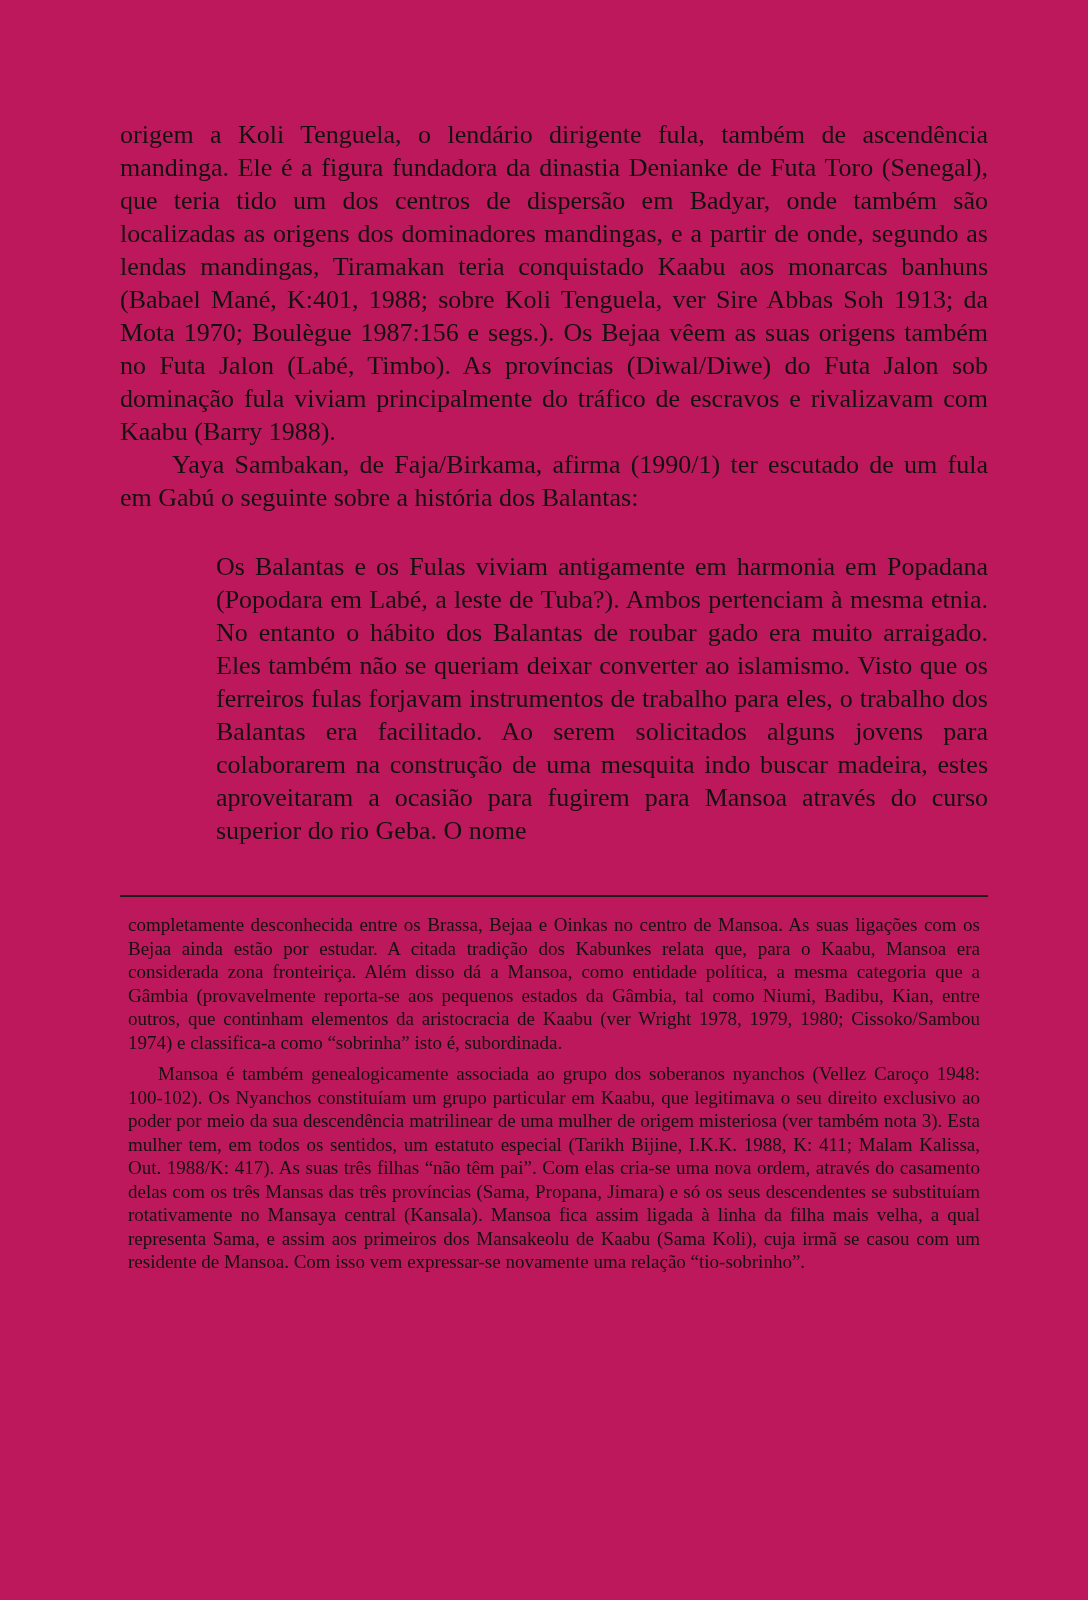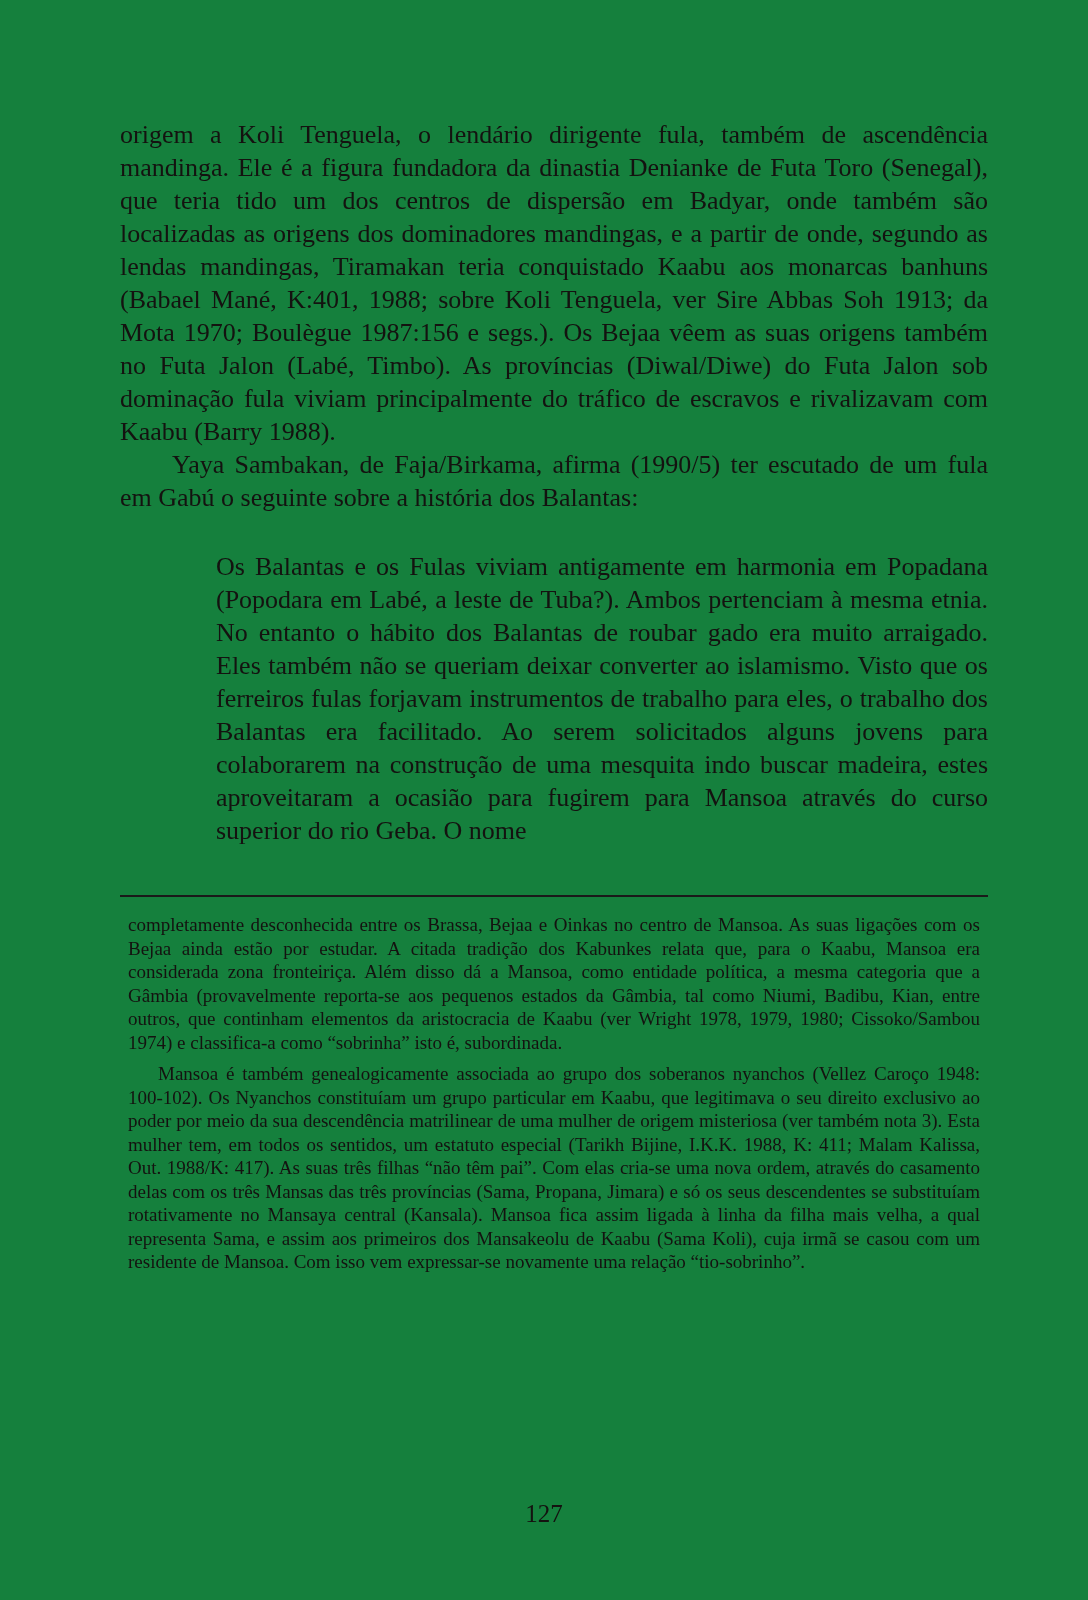--- a/index.html
+++ b/index.html
@@ -5,21 +5,21 @@
   html, body {
     margin: 0;
     padding: 0;
     background: #e8e8e8;
   }
   .page {
     position: relative;
     width: 1088px;
     height: 1600px;
     margin: 0 auto;
-    background: #15803d;
+    background: #be185d;
     color: #141210;
     font-family: "Liberation Serif", "DejaVu Serif", serif;
     overflow: hidden;
     box-sizing: border-box;
     text-decoration: underline;
   }
   .content {
     position: absolute;
     top: 118px;
     left: 120px;
@@ -66,28 +66,27 @@
   }
 </style>
 </head>
 <body>
 
 <div class="page">
   <div class="content">
 
     <div class="main-text">
       <p>origem a Koli Tenguela, o lendário dirigente fula, também de ascendência mandinga. Ele é a figura fundadora da dinastia Denianke de Futa Toro (Senegal), que teria tido um dos centros de dispersão em Badyar, onde também são localizadas as origens dos dominadores mandingas, e a partir de onde, segundo as lendas mandingas, Tiramakan teria conquistado Kaabu aos monarcas banhuns (Babael Mané, K:401, 1988; sobre Koli Tenguela, ver Sire Abbas Soh 1913; da Mota 1970; Boulègue 1987:156 e segs.). Os Bejaa vêem as suas origens também no Futa Jalon (Labé, Timbo). As províncias (Diwal/Diwe) do Futa Jalon sob dominação fula viviam principalmente do tráfico de escravos e rivalizavam com Kaabu (Barry 1988).</p>
-      <p class="indented">Yaya Sambakan, de Faja/Birkama, afirma (1990/5) ter escutado de um fula em Gabú o seguinte sobre a história dos Balantas:</p>
+      <p class="indented">Yaya Sambakan, de Faja/Birkama, afirma (1990/1) ter escutado de um fula em Gabú o seguinte sobre a história dos Balantas:</p>
     </div>
 
     <div class="quote">Os Balantas e os Fulas viviam antigamente em harmonia em Popadana (Popodara em Labé, a leste de Tuba?). Ambos pertenciam à mesma etnia. No entanto o hábito dos Balantas de roubar gado era muito arraigado. Eles também não se queriam deixar converter ao islamismo. Visto que os ferreiros fulas forjavam instrumentos de trabalho para eles, o trabalho dos Balantas era facilitado. Ao serem solicitados alguns jovens para colaborarem na construção de uma mesquita indo buscar madeira, estes aproveitaram a ocasião para fugirem para Mansoa através do curso superior do rio Geba. O nome</div>
 
     <div class="footnote-separator"></div>
 
     <div class="footnotes">
       <p>completamente desconhecida entre os Brassa, Bejaa e Oinkas no centro de Mansoa. As suas ligações com os Bejaa ainda estão por estudar. A citada tradição dos Kabunkes relata que, para o Kaabu, Mansoa era considerada zona fronteiriça. Além disso dá a Mansoa, como entidade política, a mesma categoria que a Gâmbia (provavelmente reporta-se aos pequenos estados da Gâmbia, tal como Niumi, Badibu, Kian, entre outros, que continham elementos da aristocracia de Kaabu (ver Wright 1978, 1979, 1980; Cissoko/Sambou 1974) e classifica-a como “sobrinha” isto é, subordinada.</p>
       <p class="indented">Mansoa é também genealogicamente associada ao grupo dos soberanos nyanchos (Vellez Caroço 1948: 100-102). Os Nyanchos constituíam um grupo particular em Kaabu, que legitimava o seu direito exclusivo ao poder por meio da sua descendência matrilinear de uma mulher de origem misteriosa (ver também nota 3). Esta mulher tem, em todos os sentidos, um estatuto especial (Tarikh Bijine, I.K.K. 1988, K: 411; Malam Kalissa, Out. 1988/K: 417). As suas três filhas “não têm pai”. Com elas cria-se uma nova ordem, através do casamento delas com os três Mansas das três províncias (Sama, Propana, Jimara) e só os seus descendentes se substituíam rotativamente no Mansaya central (Kansala). Mansoa fica assim ligada à linha da filha mais velha, a qual representa Sama, e assim aos primeiros dos Mansakeolu de Kaabu (Sama Koli), cuja irmã se casou com um residente de Mansoa. Com isso vem expressar-se novamente uma relação “tio-sobrinho”.</p>
     </div>
 
   </div>
 
-  <div class="page-number">127</div>
 </div>
 
 </body></html>

